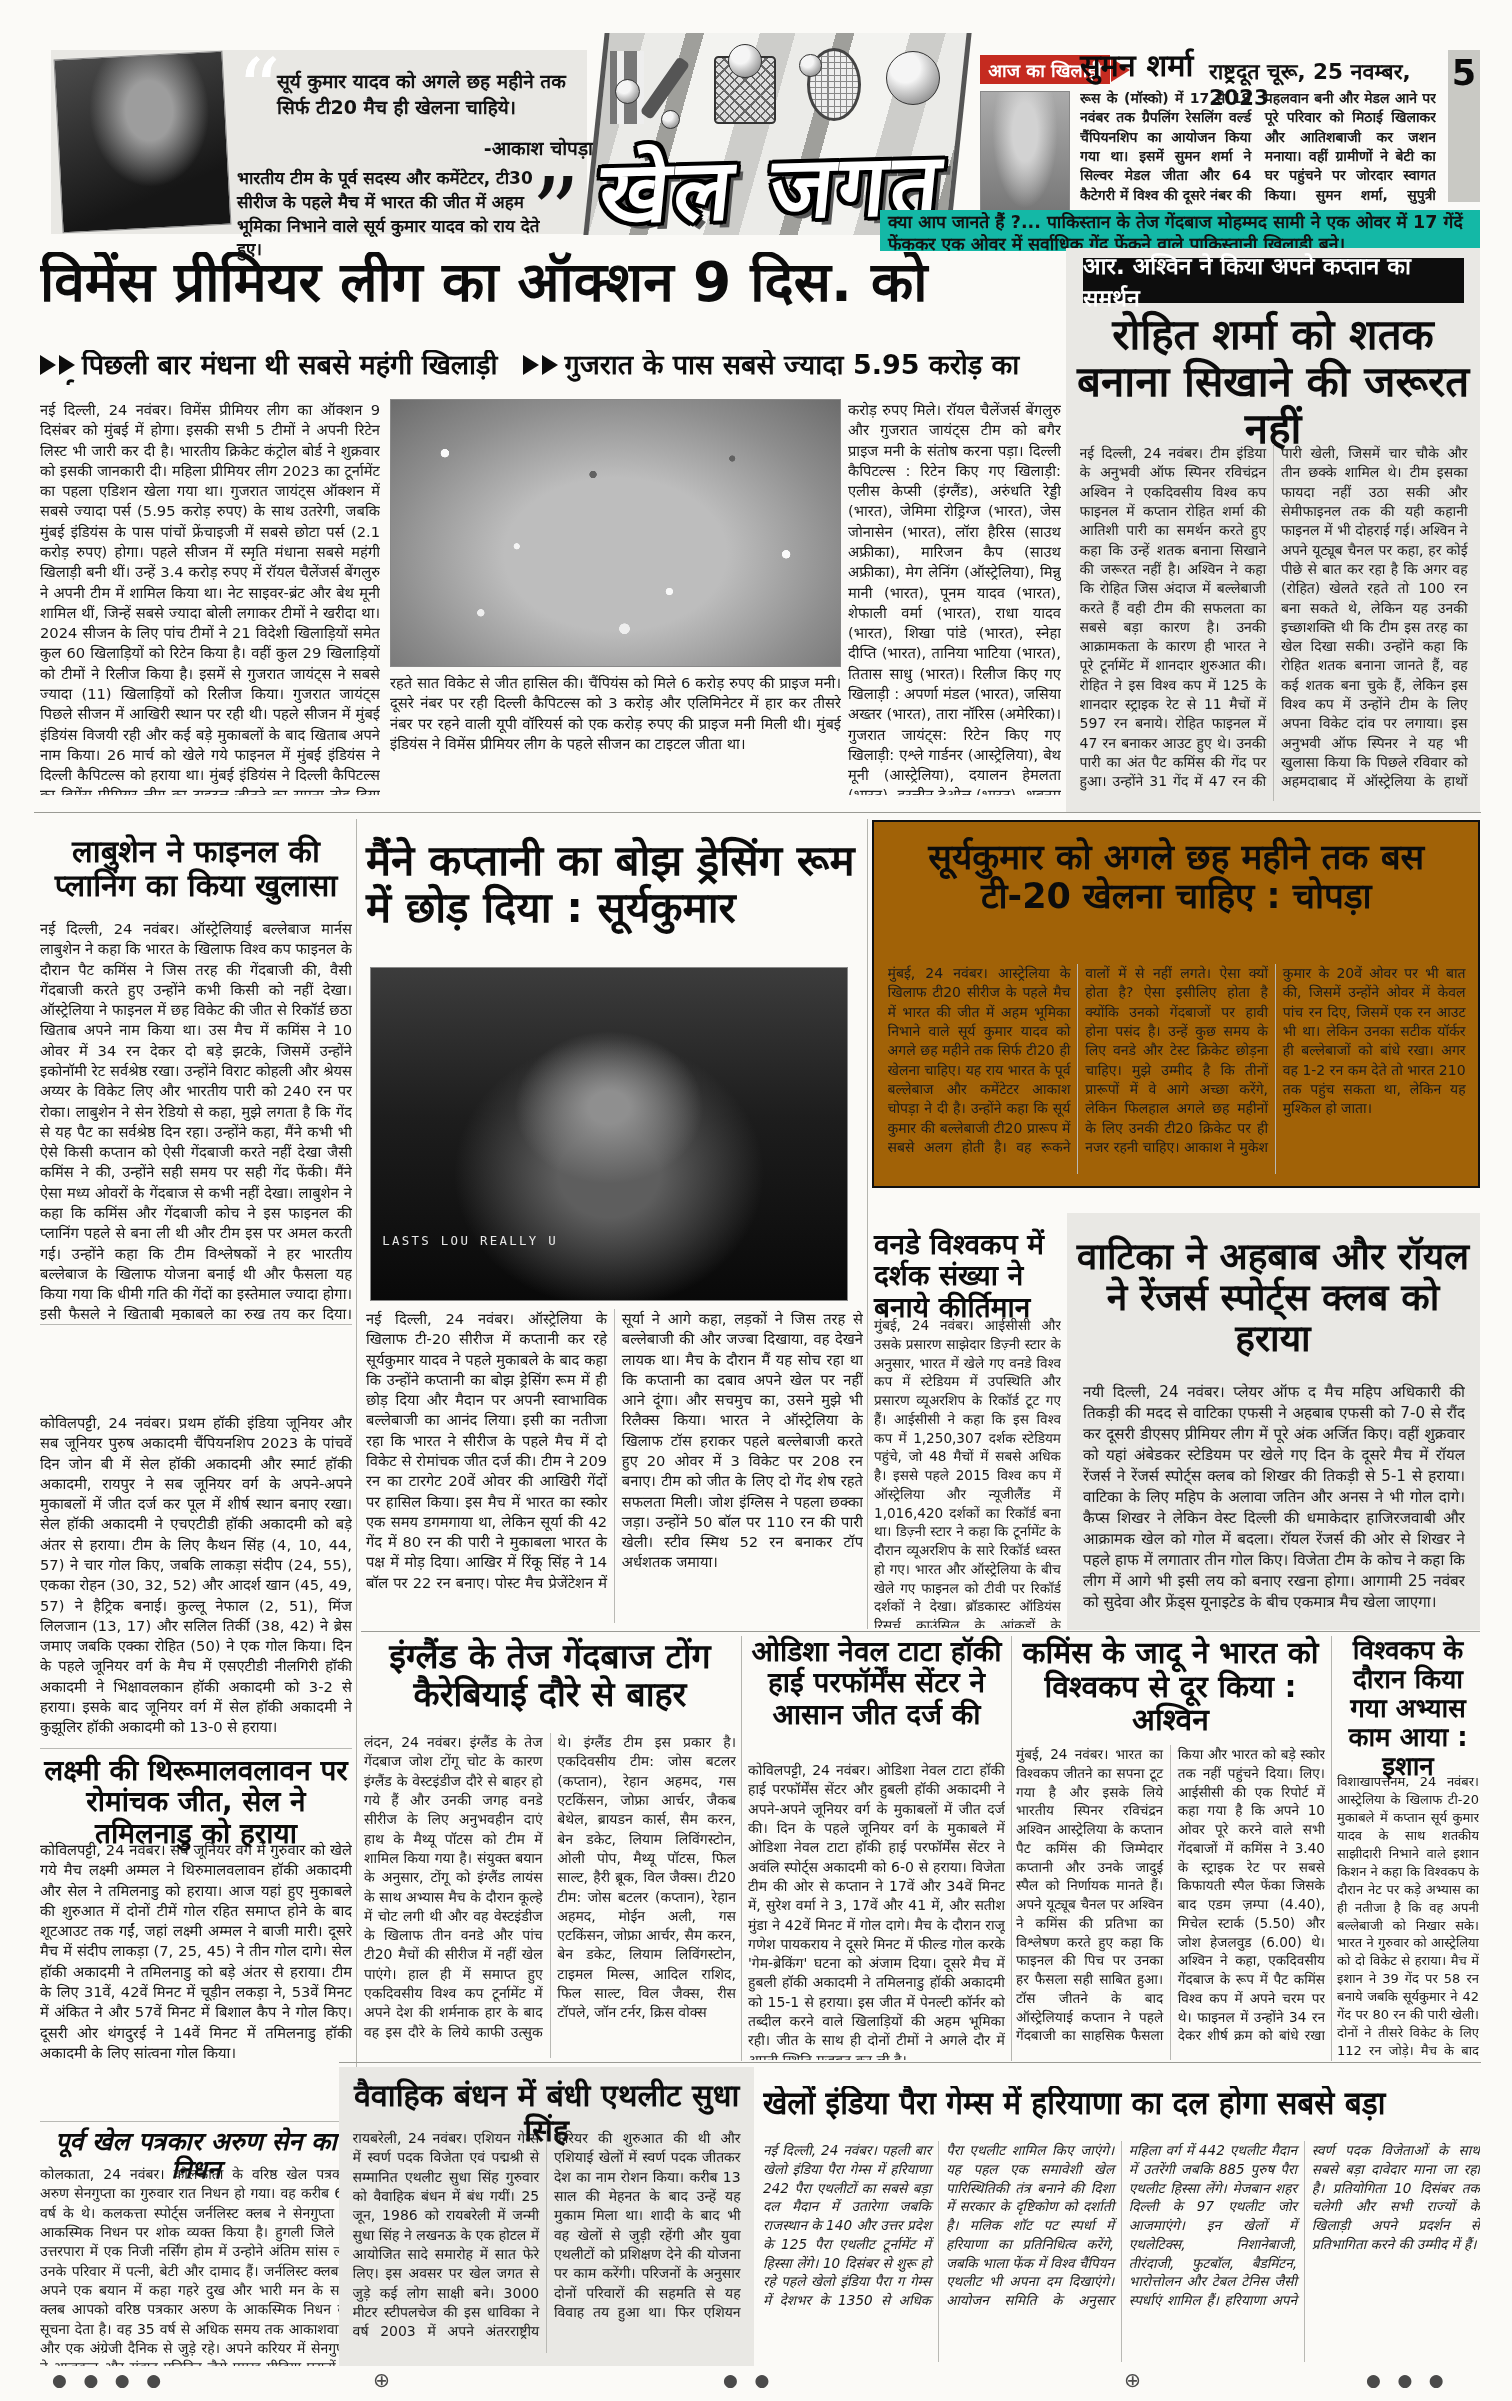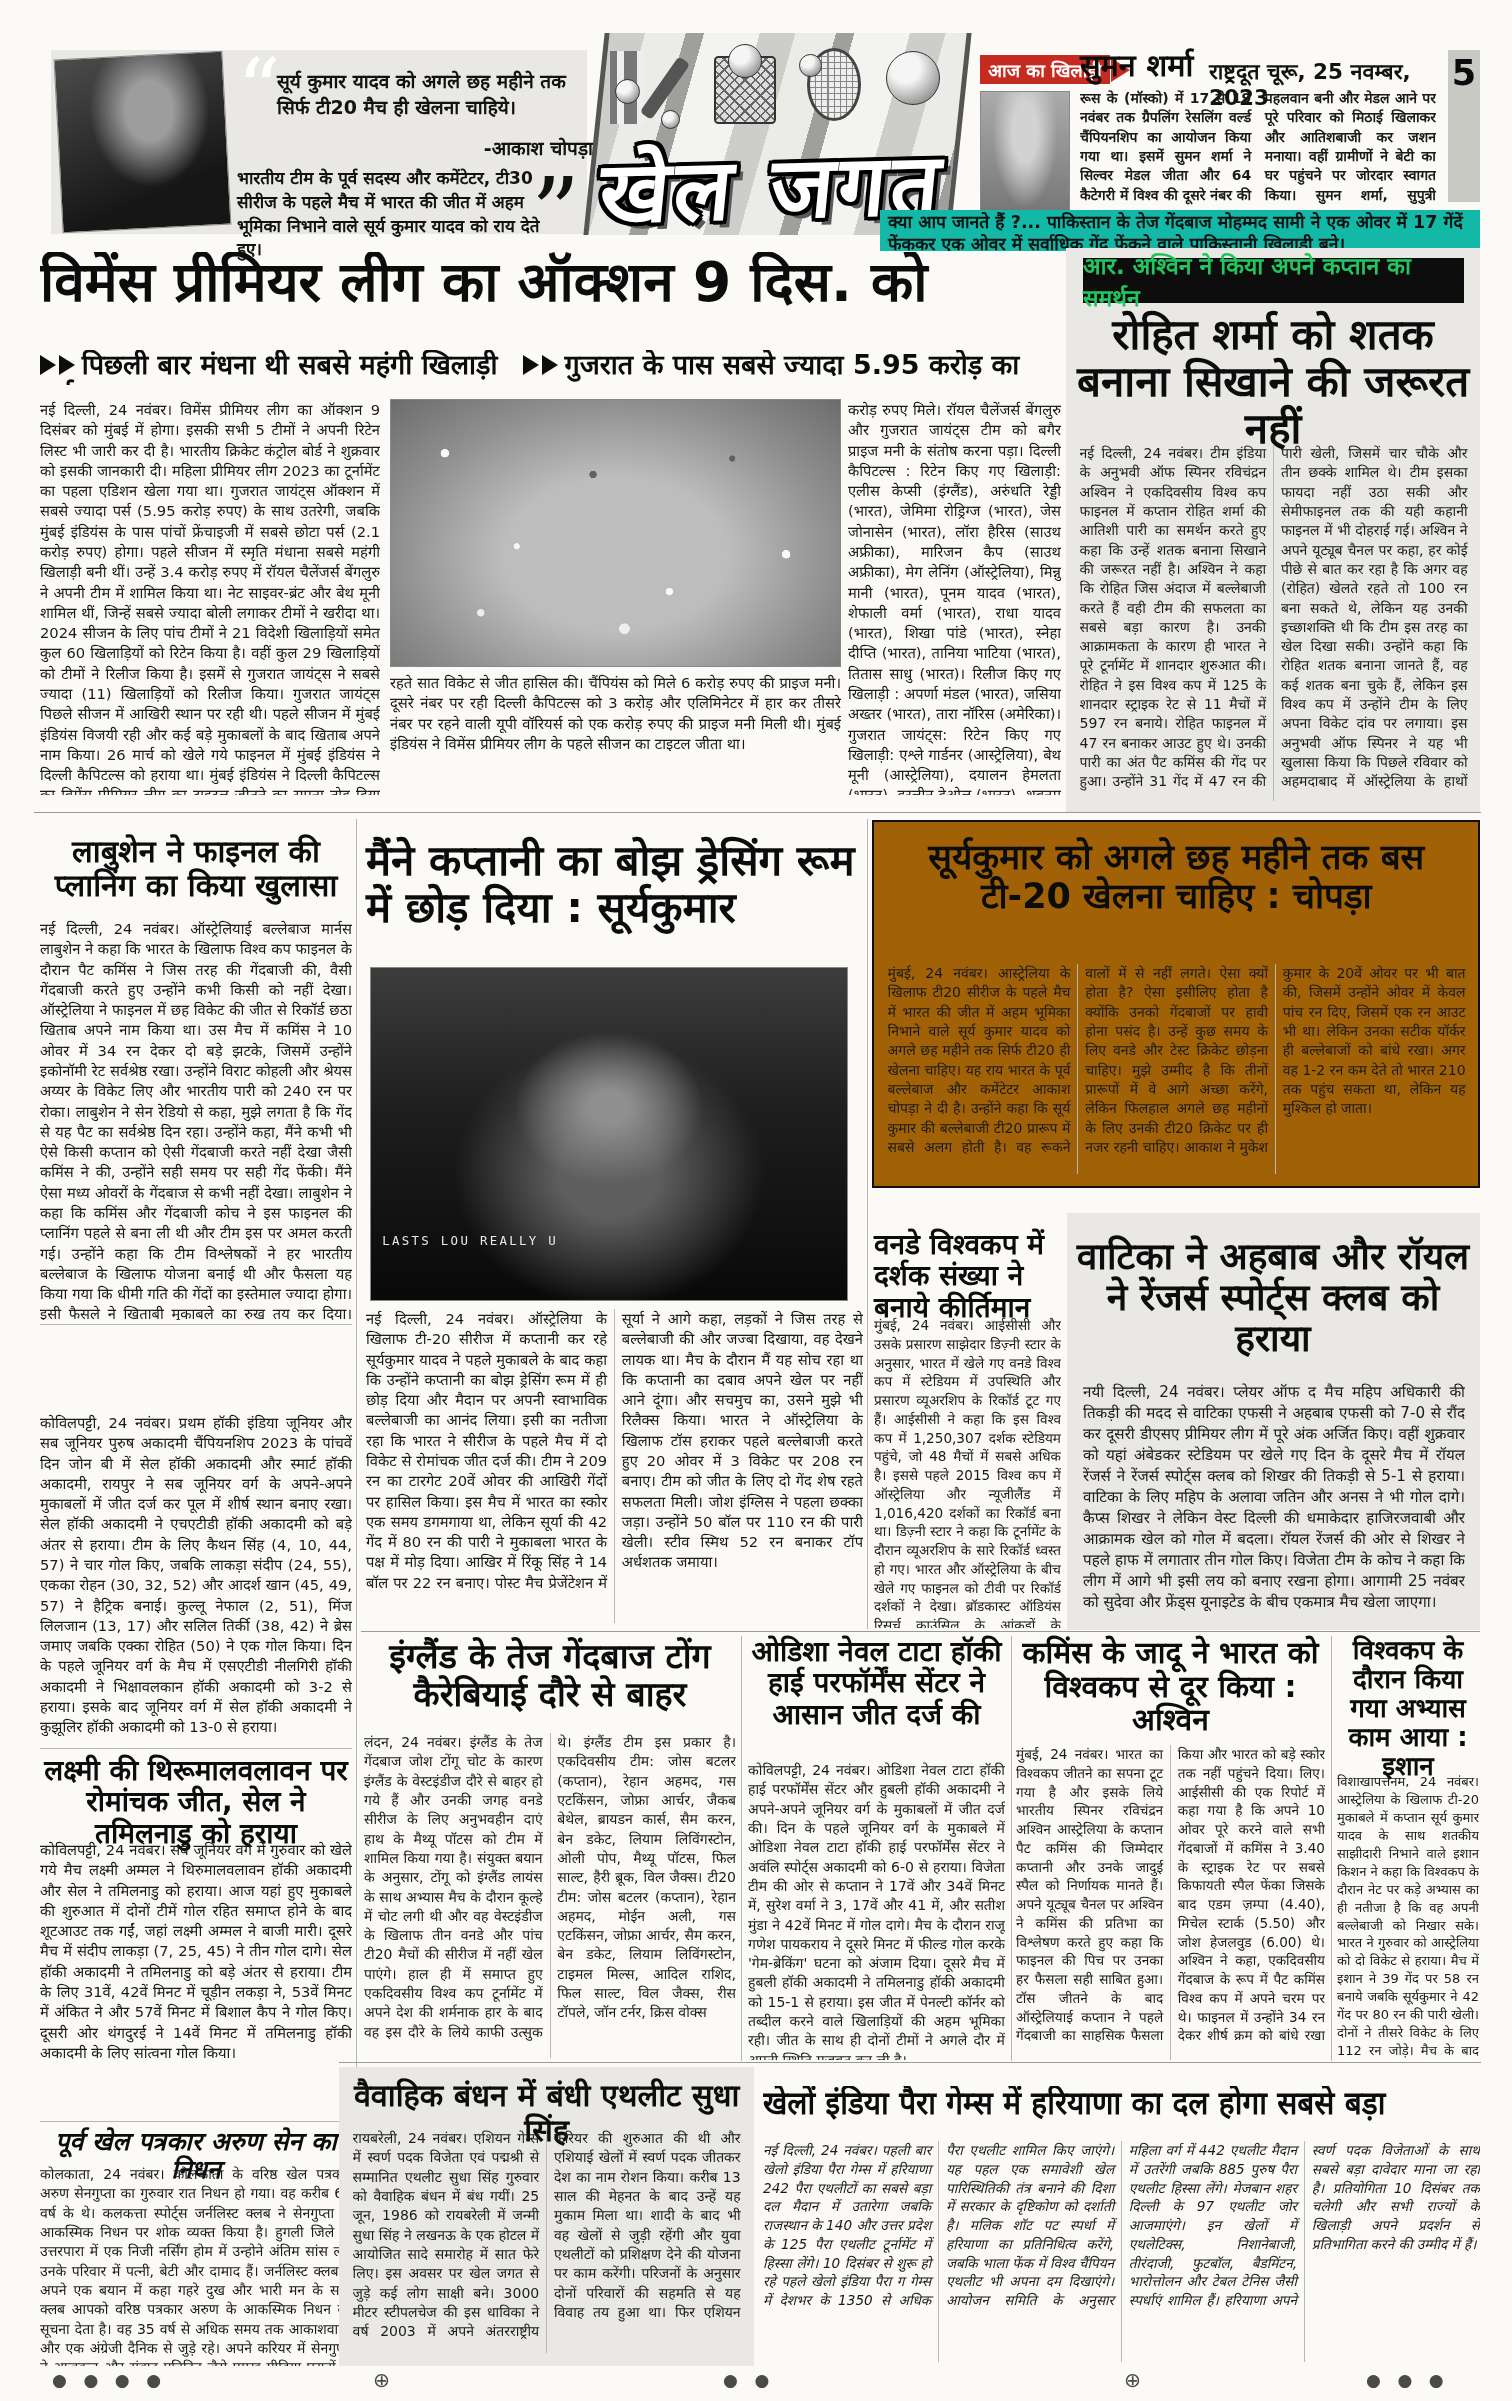--- a/index.html
+++ b/index.html
@@ -38,21 +38,21 @@
   .photo-wrestler{background:
     radial-gradient(ellipse at 50% 28%, #d2d2d2 0 20%, transparent 52%),
     linear-gradient(180deg,#ababab,#6d6d6d);}
   .masthead-bg{background:repeating-linear-gradient(100deg,#cdcdca 0 35px,#ebebe8 35px 75px,#9f9f9b 75px 93px,#f3f3f0 93px 148px);transform:skewX(-6deg);border-left:5.6px solid #555;border-right:5.6px solid #555;}
   .masthead-text{font-weight:900;color:#ffffff;letter-spacing:4.5px;
     text-shadow:-3.4px -3.4px 0 #000,3.4px -3.4px 0 #000,-3.4px 3.4px 0 #000,3.4px 3.4px 0 #000,0 -4px 0 #000,0 4px 0 #000,-4px 0 0 #000,4px 0 0 #000,6.8px 6.8px 0 #5a5a5a;
     transform:skewX(-7deg) rotate(-1.5deg);white-space:nowrap;}
   .badge-red{background:#c52b20;color:#fff;font-weight:bold;display:flex;align-items:center;justify-content:center;}
   .tri-right{width:0;height:0;border-top:12.4px solid transparent;border-bottom:12.4px solid transparent;border-left:19px solid #c52b20;}
   .ktri{display:inline-block;width:0;height:0;border-top:10.7px solid transparent;border-bottom:10.7px solid transparent;border-left:16px solid #0d0d0d;margin-right:3.4px;vertical-align:middle;}
-  .banner-black{background:#0d0d0d;color:#22c55e;font-weight:bold;display:flex;align-items:center;justify-content:center;}
+  .banner-black{background:#0d0d0d;color:#ffffff;font-weight:bold;display:flex;align-items:center;justify-content:center;}
   .quote-mark{font-family:"DejaVu Serif","Liberation Serif",serif;color:#111;}
   .footer-dots{font-size:17px;color:#4a4a4a;letter-spacing:5.6px;}
   .boxed{border:2.8px solid #101010;background:#a16207;}
   .ic{position:absolute;filter:grayscale(1);}
   .ic-ball{border-radius:50%;background:radial-gradient(circle at 35% 30%, #f5f5f5 0 30%, #9a9a9a 75%, #555 100%);border:1.7px solid #333;}
   .ic-bars{background:repeating-linear-gradient(90deg,#777 0 6.8px,#eee 6.8px 13.6px,#777 13.6px 20.3px);}
   .ic-hoop{border:2.8px solid #333;border-radius:4.5px;background:
     repeating-linear-gradient(45deg,transparent 0 5.6px,#666 5.6px 7.3px),
     repeating-linear-gradient(-45deg,transparent 0 5.6px,#666 5.6px 7.3px),#ddd;}
   .ic-racket{border:3.4px solid #444;border-radius:50% 50% 50% 50%;background:

